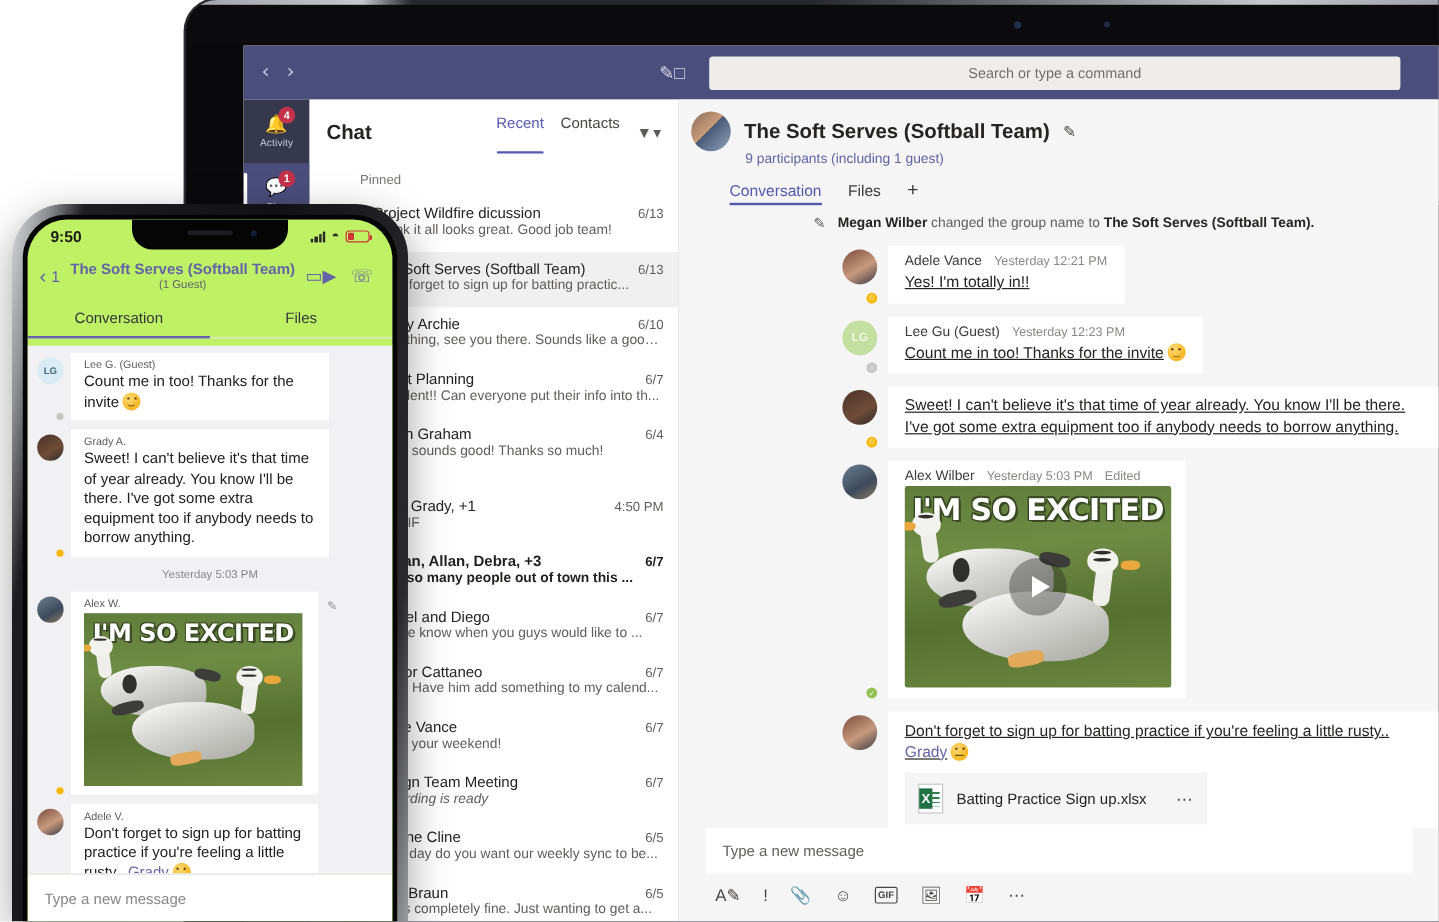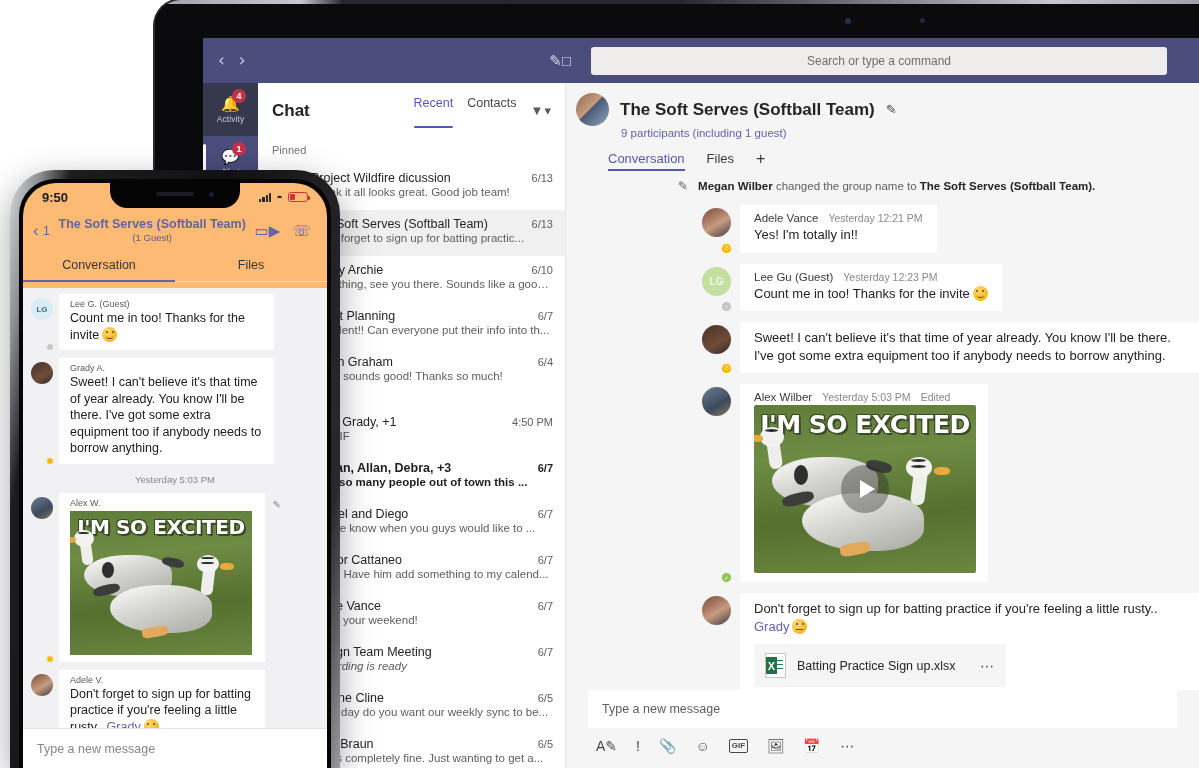--- a/index.html
+++ b/index.html
@@ -101,21 +101,21 @@
     font-size: 12.5px; color: #484644; cursor: pointer; padding-bottom: 16px;
     position: relative;
   }
   .pane-tab.active { color: #5558af; }
   .pane-tab.active::after {
     content: ""; position: absolute; left: 0; right: 0; bottom: -2px;
     height: 2px; background: #5558af; border-radius: 1px;
   }
   .filter-icon { color: #5b5a58; font-size: 13px; cursor: pointer; }
   .pinned-label {
-    font-size: 11px; color: #797775; padding: 6px 14px 8px 14px;
+    font-size: 11px; color: #797775; padding: 6px 14px 8px 14px; margin-left: 28px;
   }
   .chat-row {
     display: flex; padding: 7px 12px 7px 14px; cursor: pointer;
     align-items: flex-start; gap: 9px;
   }
   .chat-row.selected { background: #f0f0f0; }
   .chat-avatar {
     width: 30px; height: 30px; border-radius: 50%; flex: 0 0 30px;
     background: #b6b1d8; margin-top: 2px;
   }
@@ -192,21 +192,21 @@
     display: flex; align-items: center; justify-content: center;
     font-size: 6px; color: #fff;
   }
   .msg-bubble {
     background: #ffffff; padding: 7px 14px 9px 14px; max-width: 470px;
   }
   .msg-meta { font-size: 11px; margin-bottom: 2px; }
   .msg-author { color: #3b3a39; font-size: 11.5px; }
   .msg-time { color: #8a8886; margin-left: 7px; font-size: 10.5px; }
   .msg-edited { color: #8a8886; margin-left: 7px; font-size: 10.5px; }
-  .msg-text { font-size: 13px; color: #252423; line-height: 1.35; }
+  .msg-text { font-size: 13px; color: #252423; line-height: 1.35; text-decoration: underline; }
   .mention { color: #6264a7; }
 
   .gif-frame {
     width: 222px; height: 168px; border-radius: 2px; position: relative;
     overflow: hidden; margin-top: 2px;
     background: linear-gradient(175deg,#5f7c3a 0%,#6f8c45 30%,#55702f 65%,#6b8740 100%);
   }
   .gif-caption {
     position: absolute; top: 5px; left: 0; right: 0; text-align: center;
     font-family: "DejaVu Sans", sans-serif; font-weight: bold; font-size: 25px;
@@ -295,21 +295,21 @@
     background: linear-gradient(100deg,#d9dadd 0%,#8f9094 7%,#1d1d20 14%,#111114 50%,#2a2a2e 88%,#9a9b9f 100%);
     box-shadow: 0 10px 34px rgba(0,0,0,.35);
   }
   #phone-inner {
     position: absolute; left: 9px; top: 9px; right: 9px; bottom: 0;
     border-radius: 36px 36px 0 0; background: #050506;
     overflow: hidden;
   }
   #phone-screen {
     position: absolute; left: 4px; top: 4px; right: 4px; bottom: 0;
-    border-radius: 33px 33px 0 0; background: #fdba74; overflow: hidden;
+    border-radius: 33px 33px 0 0; background: #bef264; overflow: hidden;
   }
   #phone-notch {
     position: absolute; left: 50%; transform: translateX(-50%); top: 0;
     width: 130px; height: 25px; background: #050506;
     border-radius: 0 0 17px 17px; z-index: 5;
   }
   #phone-notch-speaker {
     position: absolute; left: 50%; transform: translateX(-50%); top: 9px;
     width: 38px; height: 4px; border-radius: 3px; background: #1c1c22;
   }

